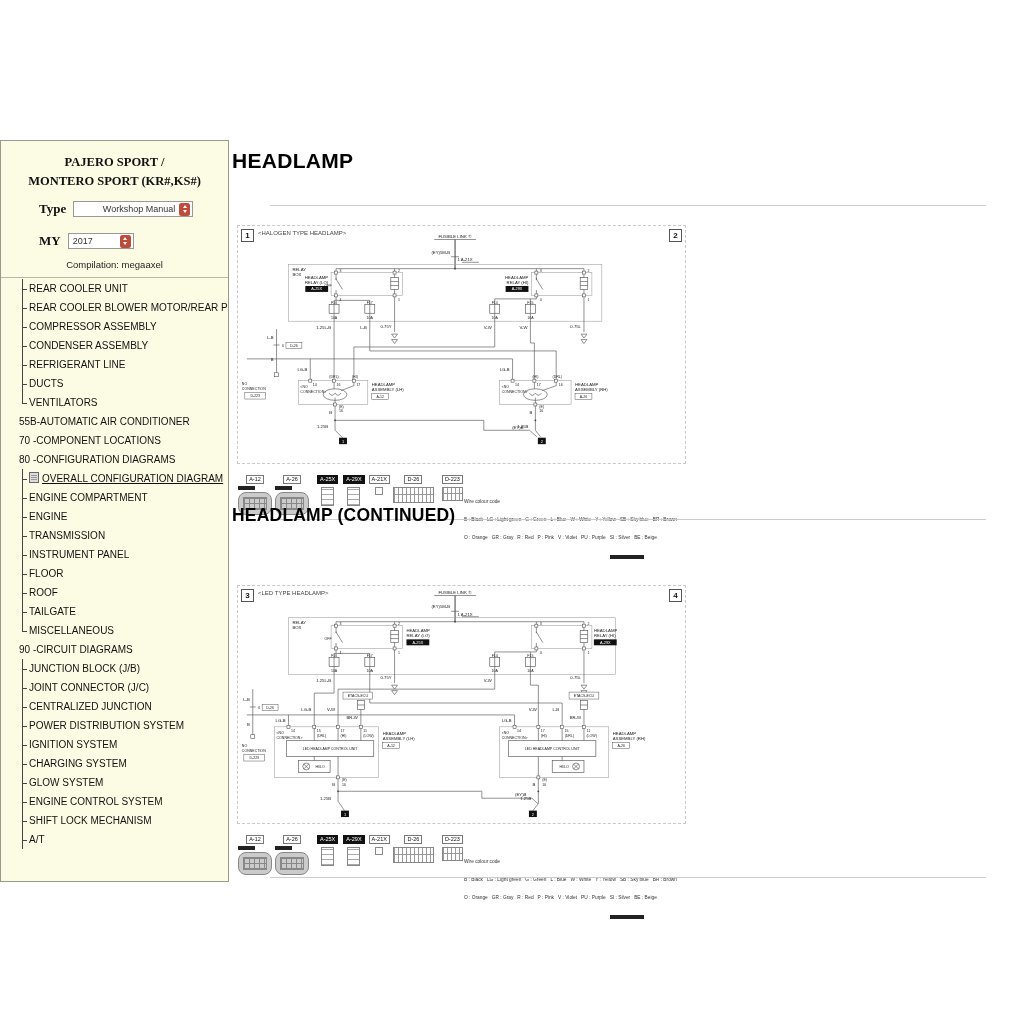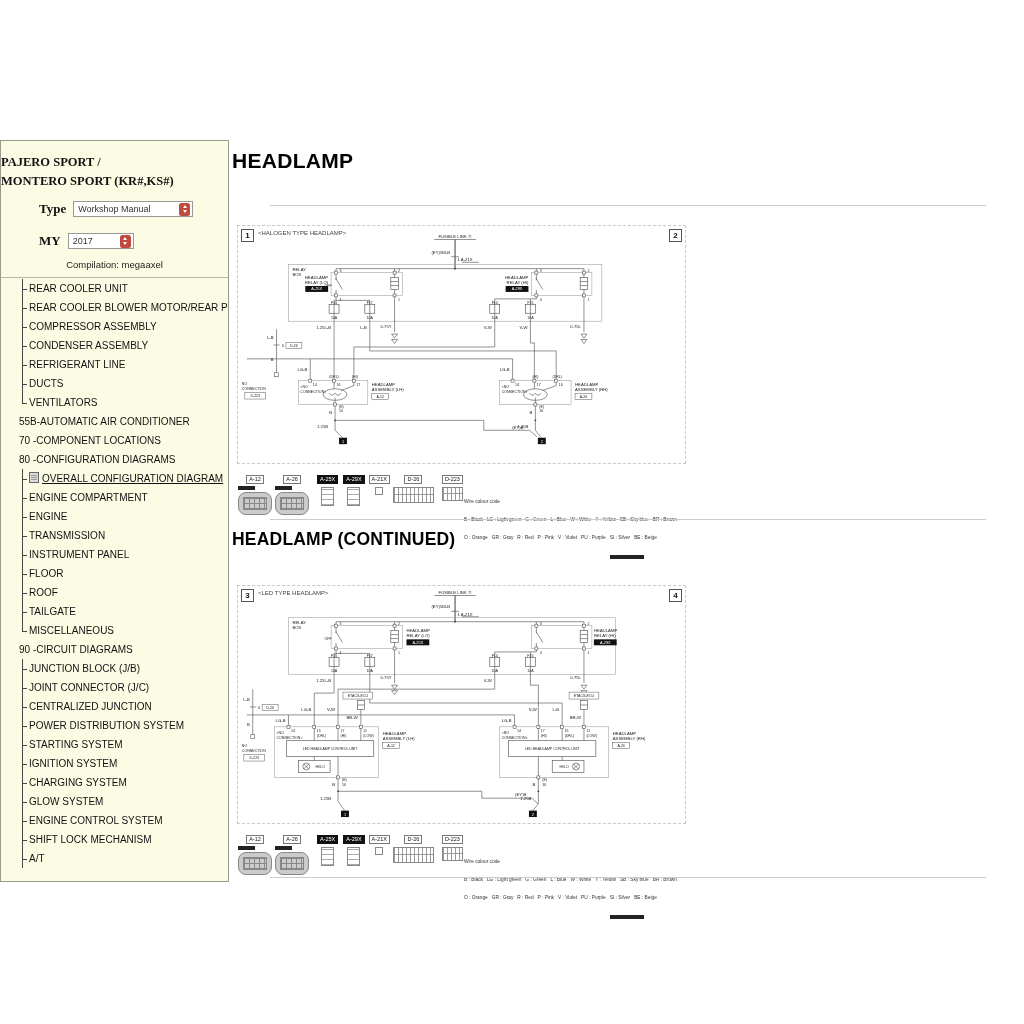--- a/index.html
+++ b/index.html
@@ -2,29 +2,29 @@
 <html><head>
 <meta charset="utf-8">
 <style>
   html,body{margin:0;padding:0;width:1024px;height:1024px;background:#fff;overflow:hidden;
     font-family:"Liberation Sans",sans-serif;}
   #page{position:relative;width:1024px;height:1024px;}
 
   
   .sidebar{position:absolute;left:0;top:140px;width:229px;height:742px;background:#FCFCE5;
     border:1px solid #9a9a8c;box-sizing:border-box;overflow:hidden;}
-  .sb-title{margin-top:12px;font-family:"Liberation Serif",serif;
+  .sb-title{margin-top:12px;text-align:center;font-family:"Liberation Serif",serif;
     font-weight:bold;font-size:12.5px;line-height:19px;color:#111;}
   .sb-row{display:flex;align-items:center;}
   .sb-row.type{margin:10px 0 16px 38px;}
   .sb-row.my{margin:13px 0 0 38px;}
   .sb-label{font-family:"Liberation Serif",serif;font-weight:bold;font-size:13px;margin-right:7px;color:#111;}
   .sb-select{display:inline-flex;align-items:center;border:1px solid #999;background:#fff;
     height:16px;font-size:9px;color:#333;padding:0 2px 0 4px;box-sizing:border-box;cursor:default;}
-  .sb-select.w-lg{width:120px;}
+  .sb-select.w-lg{width:120px;text-align:right;}
   .sb-select.w-sm{width:66px;}
   .sb-select .val{flex:1;white-space:nowrap;overflow:hidden;}
   .stepper{width:11px;height:13px;background:#bf4b3d;border-radius:2.5px;display:flex;flex-direction:column;
     align-items:center;justify-content:center;gap:1.5px;margin-left:4px;flex:0 0 auto;}
   .stepper i{display:block;width:0;height:0;border-left:2.5px solid transparent;border-right:2.5px solid transparent;}
   .stepper .up{border-bottom:3px solid #fff;}
   .stepper .dn{border-top:3px solid #fff;}
   .sb-comp{margin-top:10px;text-align:center;font-size:9.5px;color:#222;}
   .sb-sep{border-top:1px solid #b8b8a8;margin-top:7px;}
   .tree{margin-top:1px;font-size:10px;color:#111;margin-left:12px;}
@@ -35,21 +35,21 @@
   .tree-item.child::after{content:"";position:absolute;left:9px;top:50%;width:5px;border-top:1px solid #444;}
   .tree-item.child.last::before{height:50%;}
   .doc-icon{display:inline-block;width:8px;height:9px;border:1px solid #666;background:#ddd;
     margin-right:3px;vertical-align:-1px;position:relative;}
   .doc-icon::before{content:"";position:absolute;left:1px;right:1px;top:2px;border-top:1px solid #999;
     box-shadow:0 2px 0 #999,0 4px 0 #999;}
   .tree-item.selected .lbl{text-decoration:underline;}
 
   
   .h1{position:absolute;left:232px;top:149px;font-size:21px;font-weight:bold;color:#000;letter-spacing:.3px;}
-  .h2{position:absolute;left:232px;top:529px;font-size:17.5px;font-weight:bold;color:#000;letter-spacing:.2px;}
+  .h2{position:absolute;left:232px;top:505px;font-size:17.5px;font-weight:bold;color:#000;letter-spacing:.2px;}
   .rule{position:absolute;left:270px;width:716px;border-top:1px solid #ccc;}
   .diagram{position:absolute;left:237px;width:449px;height:239px;border:1px dashed #c9c9c9;
     box-sizing:border-box;background:#fff;}
   .dnum{position:absolute;top:3px;width:11px;height:11px;border:1px solid #555;font-size:8px;font-weight:bold;
     text-align:center;line-height:11px;background:#fff;color:#111;}
   .dnum.l{left:3px}.dnum.r{right:3px}
   .dtitle{position:absolute;left:20px;top:4px;font-size:6px;color:#444;}
   svg.wire{position:absolute;left:0;top:0;width:100%;height:100%;}
   svg.wire line,svg.wire polyline,svg.wire path{stroke:#555;stroke-width:.65;fill:none;}
   svg.wire .th{stroke-width:1.15;}
@@ -194,23 +194,20 @@
           <span class="lbl">JUNCTION BLOCK (J/B)</span>
         </div>
         <div class="tree-item child">
           <span class="lbl">JOINT CONNECTOR (J/C)</span>
         </div>
         <div class="tree-item child">
           <span class="lbl">CENTRALIZED JUNCTION</span>
         </div>
         <div class="tree-item child">
           <span class="lbl">POWER DISTRIBUTION SYSTEM</span>
-        </div>
-        <div class="tree-item child">
-          <span class="lbl">STARTING SYSTEM</span>
         </div>
         <div class="tree-item child">
           <span class="lbl">IGNITION SYSTEM</span>
         </div>
         <div class="tree-item child">
           <span class="lbl">CHARGING SYSTEM</span>
         </div>
         <div class="tree-item child">
           <span class="lbl">GLOW SYSTEM</span>
         </div>

